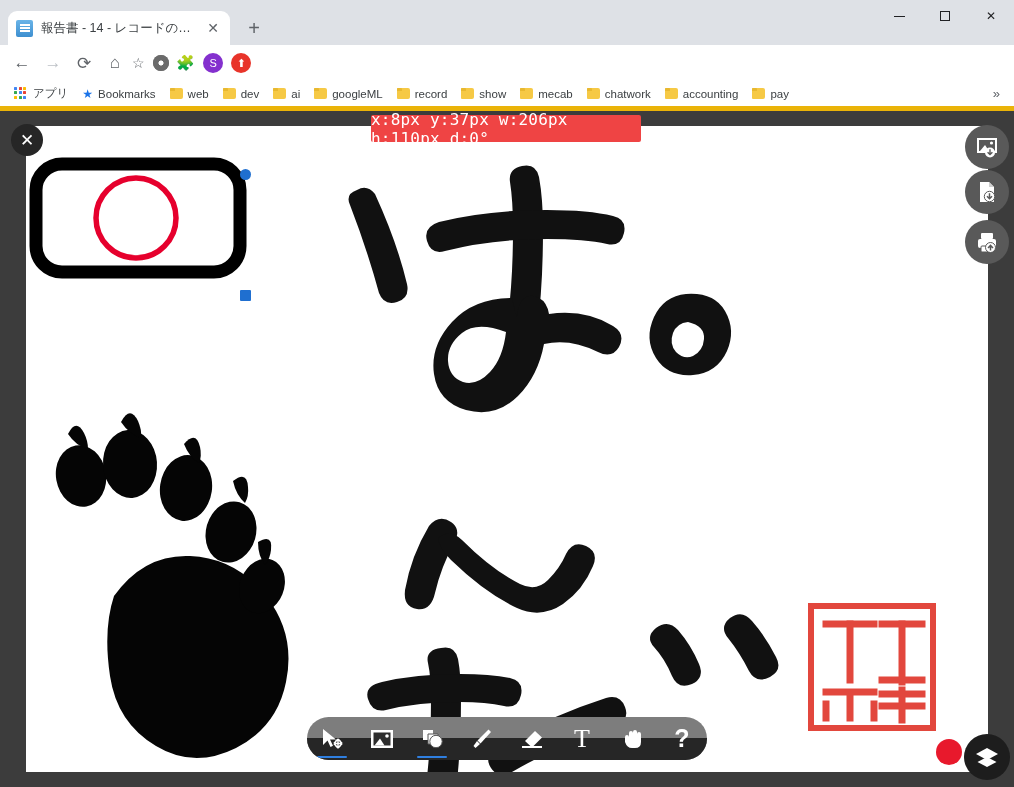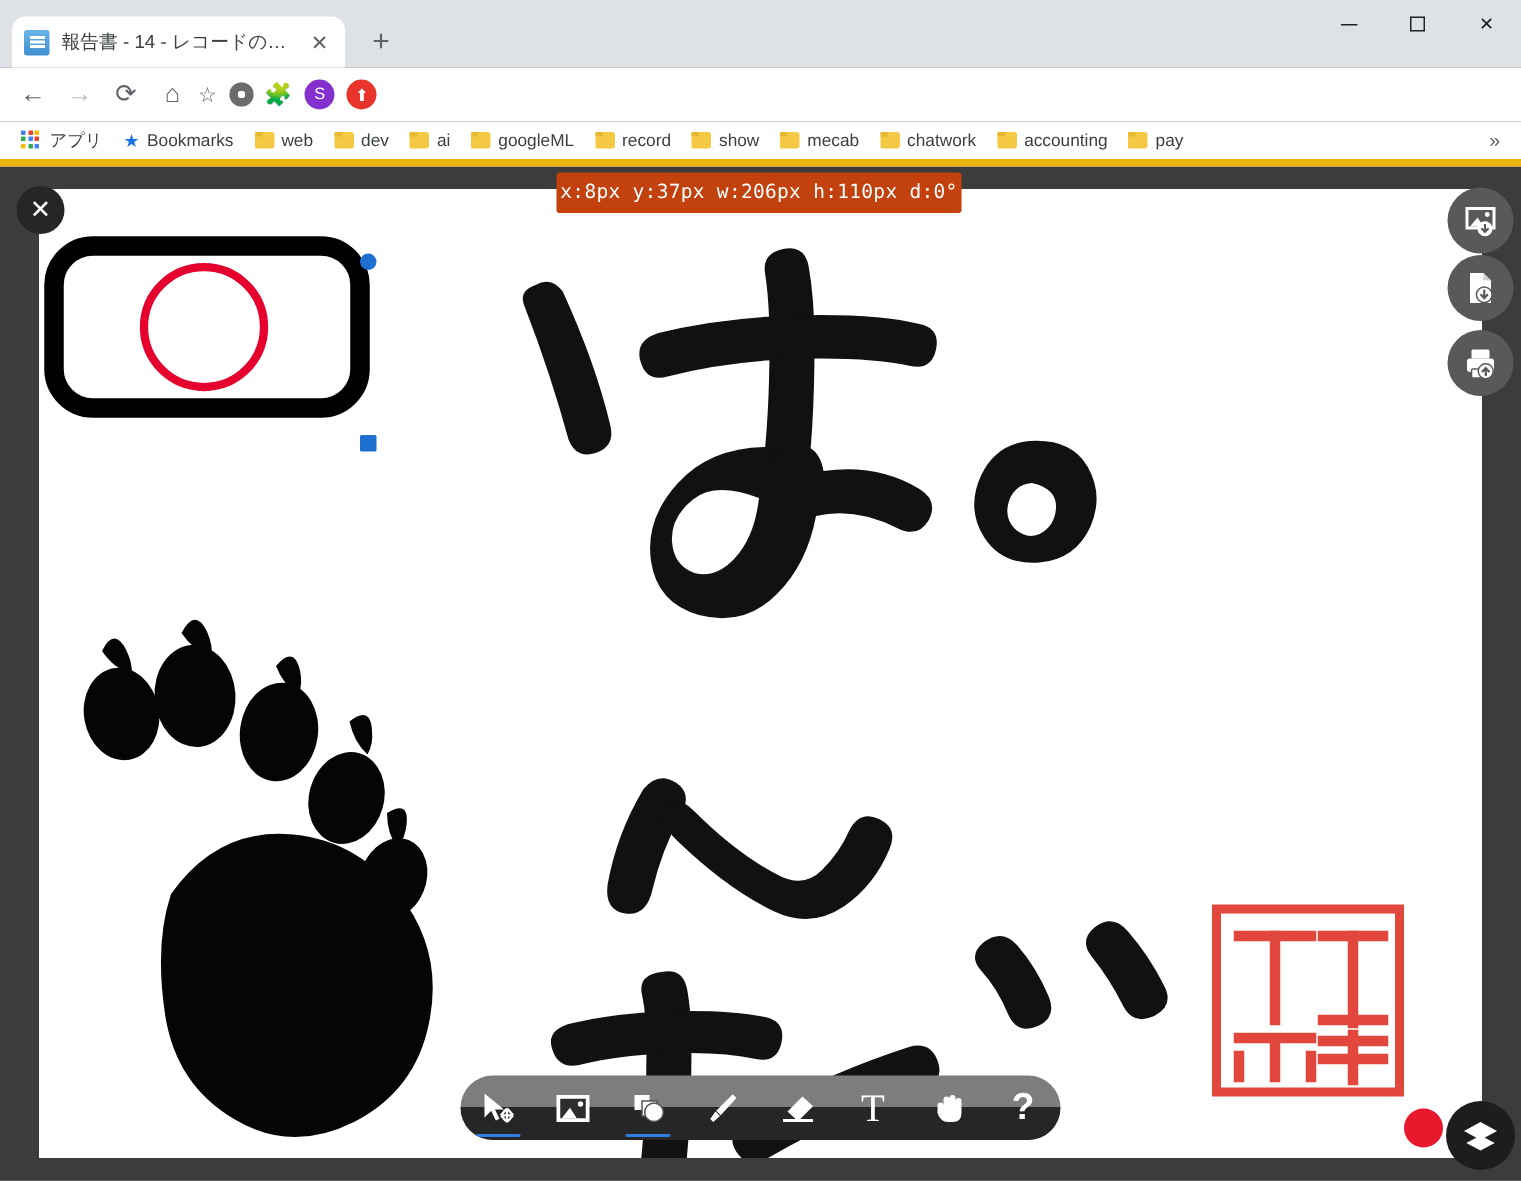--- a/index.html
+++ b/index.html
@@ -139,23 +139,23 @@
     width: 962px; height: 646px; background: #fff;
   }
   .close-round {
     position: absolute; left: 11px; top: 12px; width: 32px; height: 32px;
     border-radius: 50%; background: #262626;
     display: flex; align-items: center; justify-content: center;
     color: #fff; font-size: 17px; font-weight: bold; z-index: 30;
   }
   .infobar {
     position: absolute; left: 371px; top: 3px; width: 270px; height: 27px;
-    background: #c2410c; border-radius: 2px;
-    display: flex; align-items: center; justify-content: center;
-    color: #fff; font-size: 13px; z-index: 30;
+    background: #ef4444; border-radius: 2px;
+    display: flex; align-items: center; justify-content: center;
+    color: #fff; font-size: 16px; z-index: 30;
     font-family: "DejaVu Sans Mono", "Liberation Mono", monospace;
     letter-spacing: 0.2px;
   }
 
   
   .right-tools {
     position: absolute; right: 0; top: 0; width: 54px; height: 675px; z-index: 28;
   }
   .rbtn {
     position: absolute; right: 5px; width: 44px; height: 44px;

